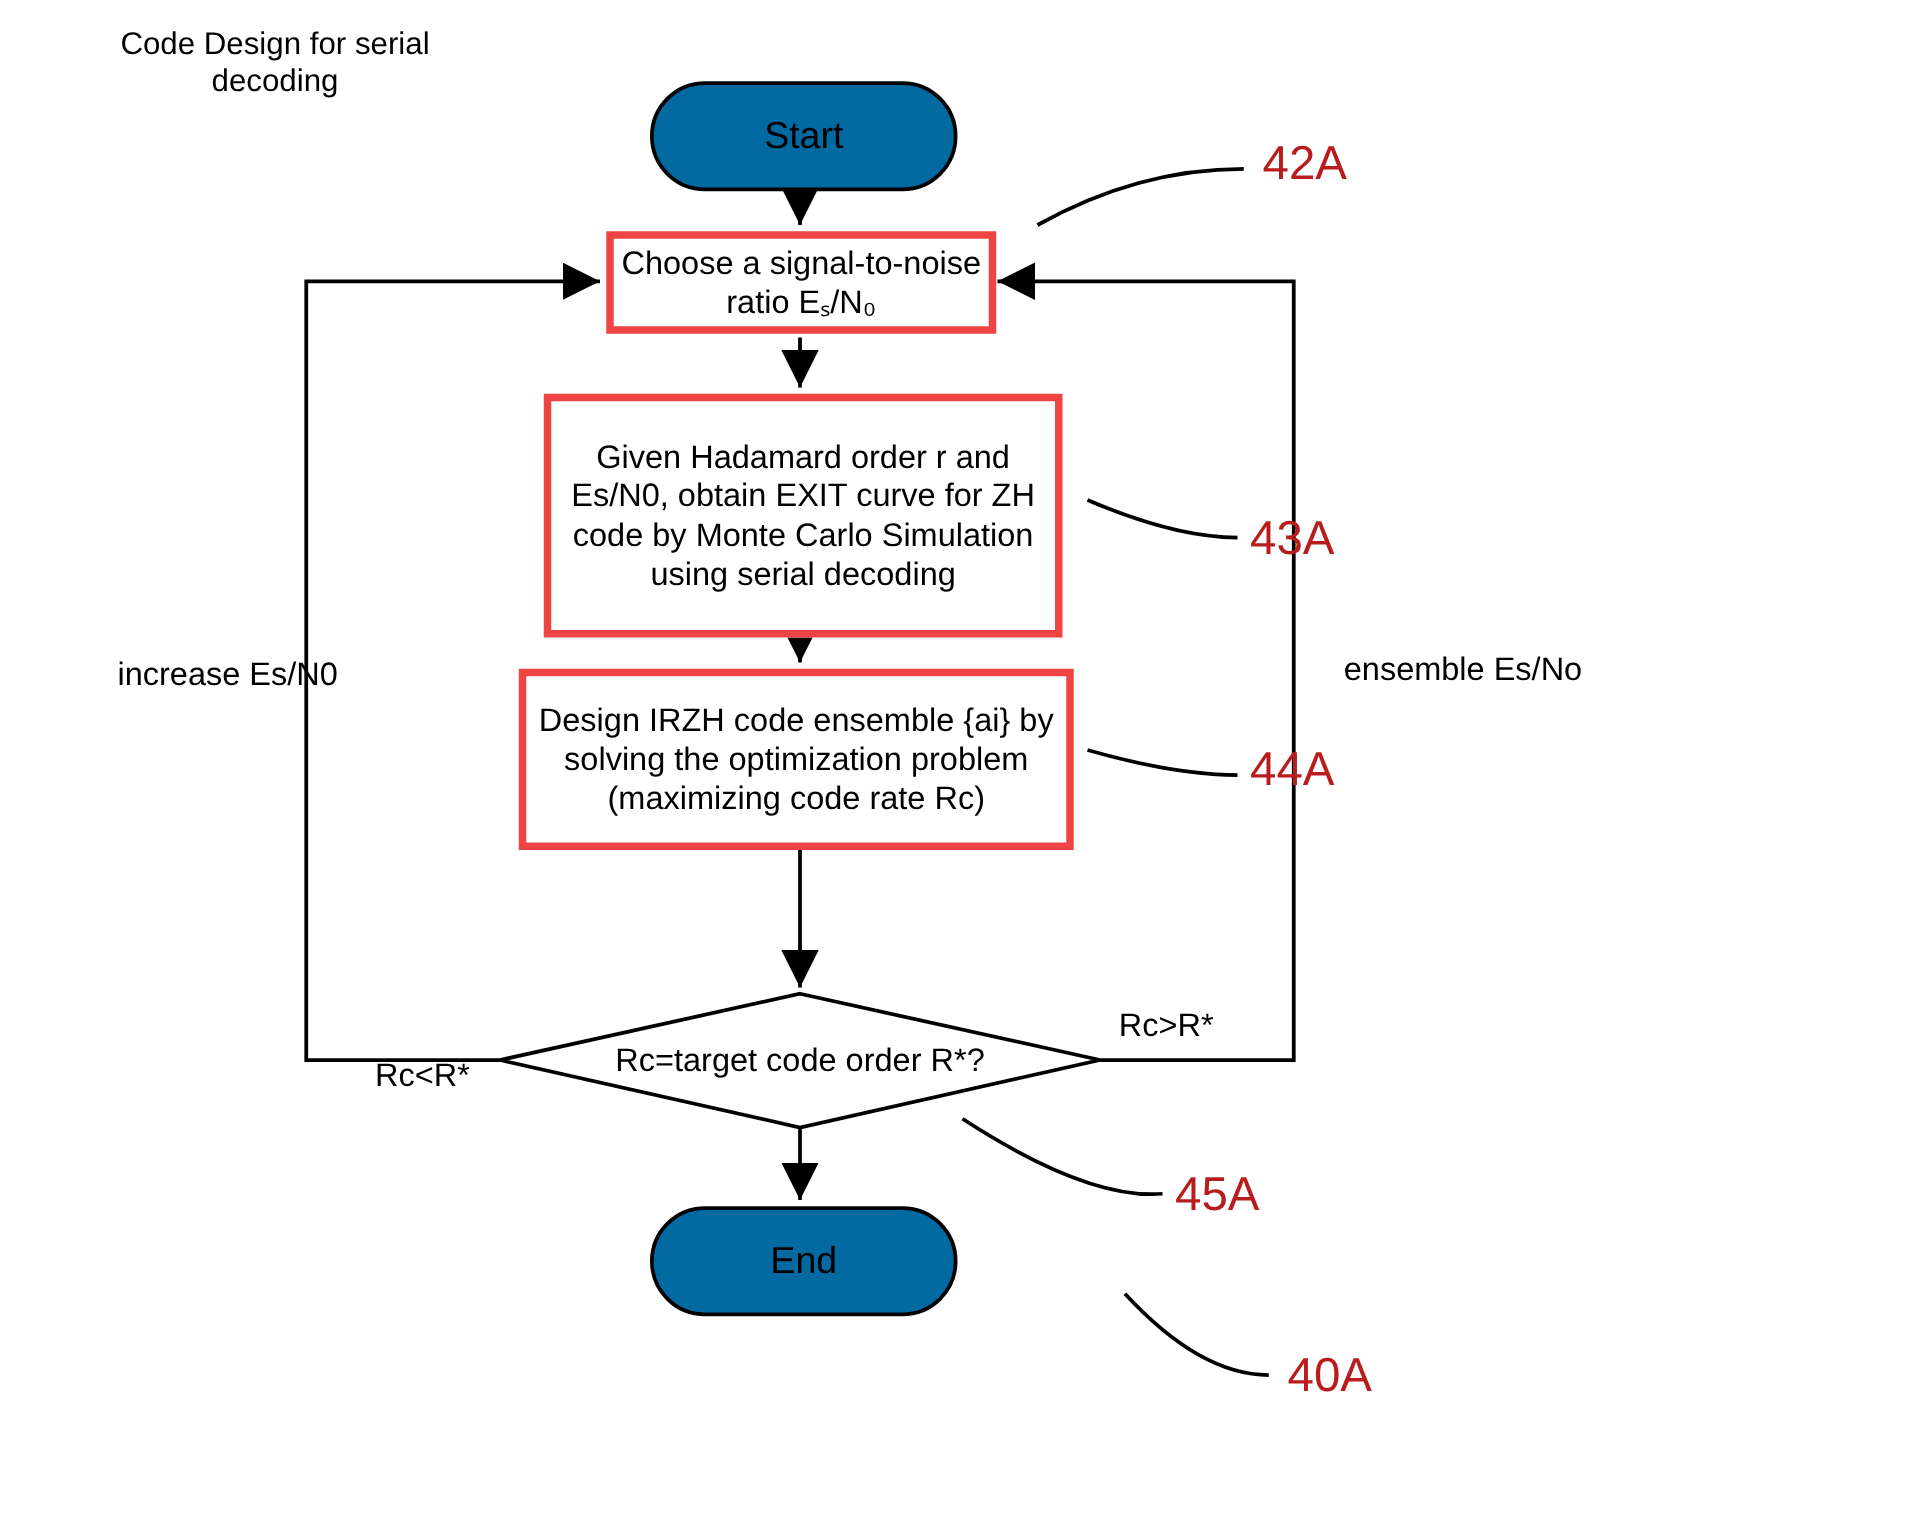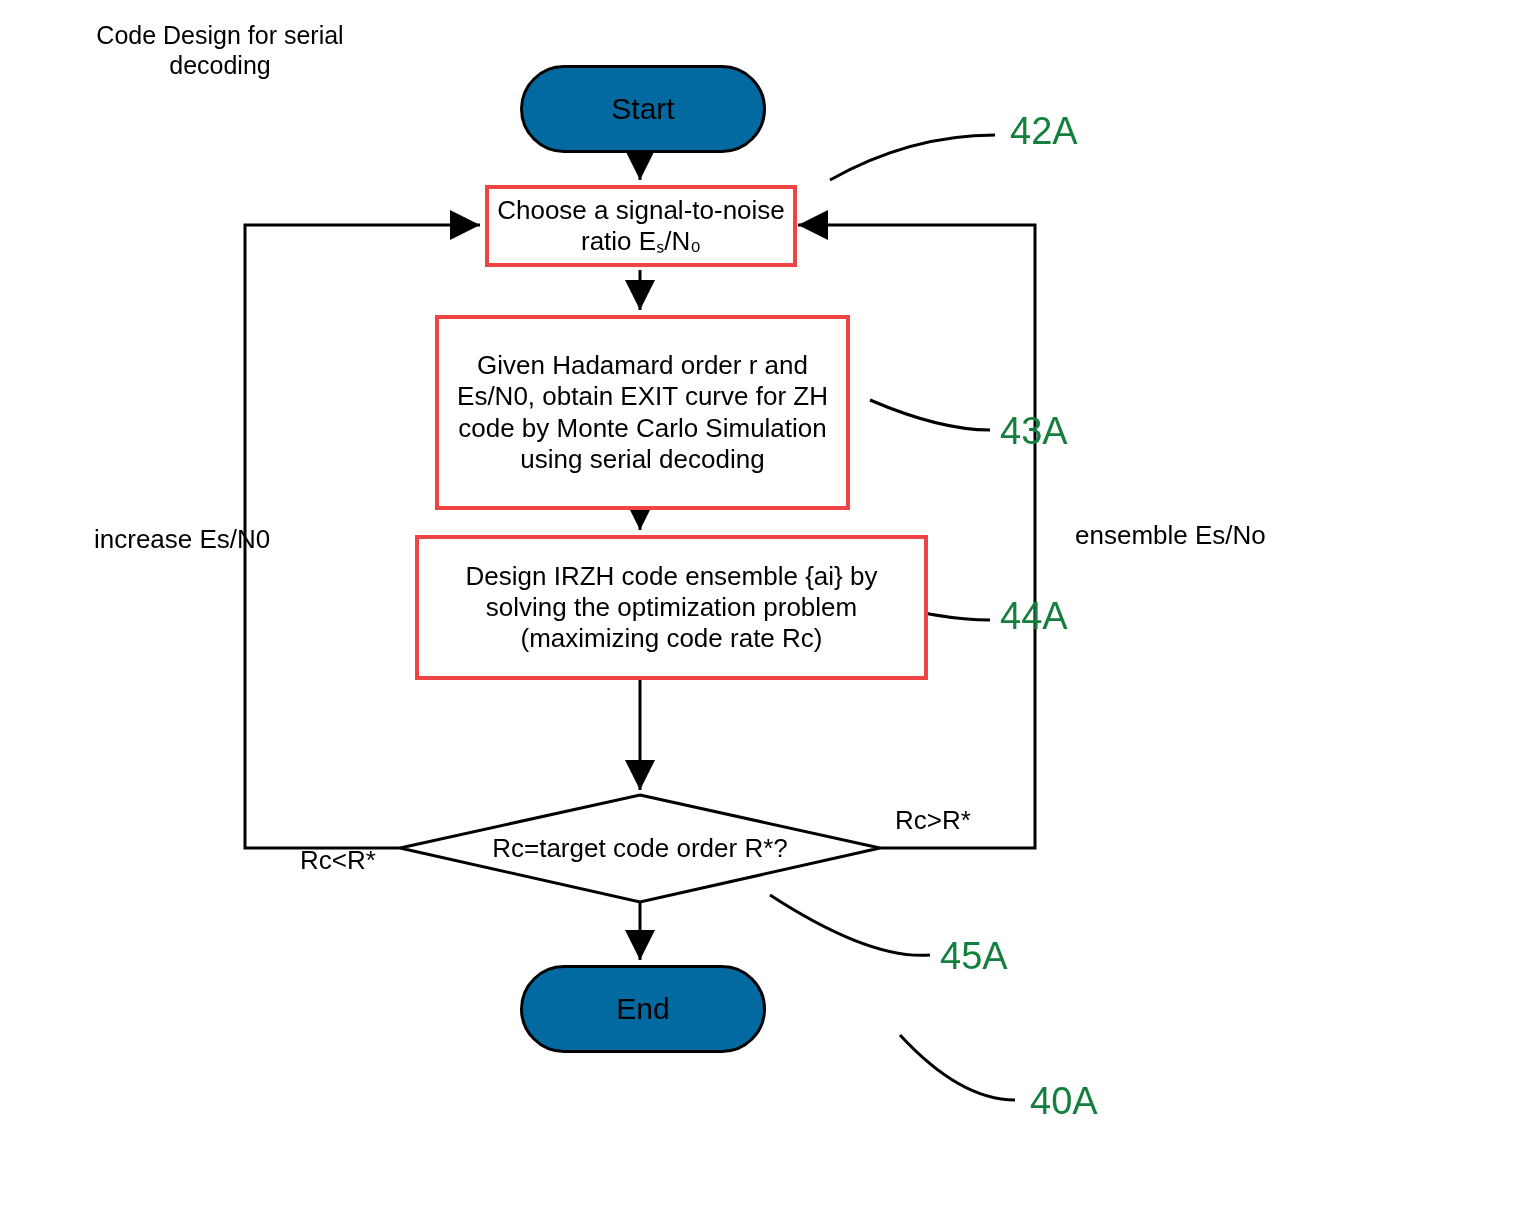--- a/index.html
+++ b/index.html
@@ -18,21 +18,21 @@
   }
   .label {
     position: absolute;
     font-size: 25px;
     color: #000;
     text-align: center;
     line-height: 1.2;
   }
   .box {
     position: absolute;
-    border: 4px solid #ef4444;
+    border: 6px solid #ef4444;
     background: #fff;
     font-size: 26px;
     text-align: center;
     display: flex;
     align-items: center;
     justify-content: center;
     padding: 6px;
     box-sizing: border-box;
     line-height: 1.2;
   }
@@ -52,21 +52,21 @@
     text-align: center;
     width: 340px;
   }
   .side-label {
     position: absolute;
     font-size: 26px;
   }
   .ref-label {
     position: absolute;
     font-size: 38px;
-    color: #15803d;
+    color: #b91c1c;
   }
 </style>
 </head>
 <body>
 
 <svg width="1540" height="1227">
   <defs>
     <marker id="arrow" markerWidth="12" markerHeight="12" refX="10" refY="5" orient="auto">
       <path d="M0,0 L10,5 L0,10 Z" fill="#000"></path>
     </marker>
@@ -100,21 +100,21 @@
 </svg>
 
 <div class="label" style="left:55px; top:20px; width:330px;">Code Design for serial decoding</div>
 
 <div class="terminator" style="left:520px; top:65px; width:240px; height:82px;">Start</div>
 
 <div class="box" style="left:485px; top:185px; width:312px; height:82px;">Choose a signal-to-noise ratio  Eₛ/N₀</div>
 
 <div class="box" style="left:435px; top:315px; width:415px; height:195px;">Given Hadamard order r and Es/N0, obtain EXIT curve for ZH code by Monte Carlo Simulation using serial decoding</div>
 
-<div class="box" style="left:415px; top:535px; width:513px; height:145px;">Design IRZH code ensemble {ai} by solving the optimization problem (maximizing code rate Rc)</div>
+<div class="box" style="left:415px; top:535px; width:444px; height:145px;">Design IRZH code ensemble {ai} by solving the optimization problem (maximizing code rate Rc)</div>
 
 <div class="decision-text" style="left:470px; top:833px;">Rc=target code order R*?</div>
 
 <div class="terminator" style="left:520px; top:965px; width:240px; height:82px;">End</div>
 
 <div class="side-label" style="left:300px; top:845px;">Rc&lt;R*</div>
 <div class="side-label" style="left:895px; top:805px;">Rc&gt;R*</div>
 <div class="side-label" style="left:55px; top:524px;margin-left:39px;">increase  Es/N0</div>
 <div class="side-label" style="left:1075px; top:520px;">ensemble Es/No</div>
 

